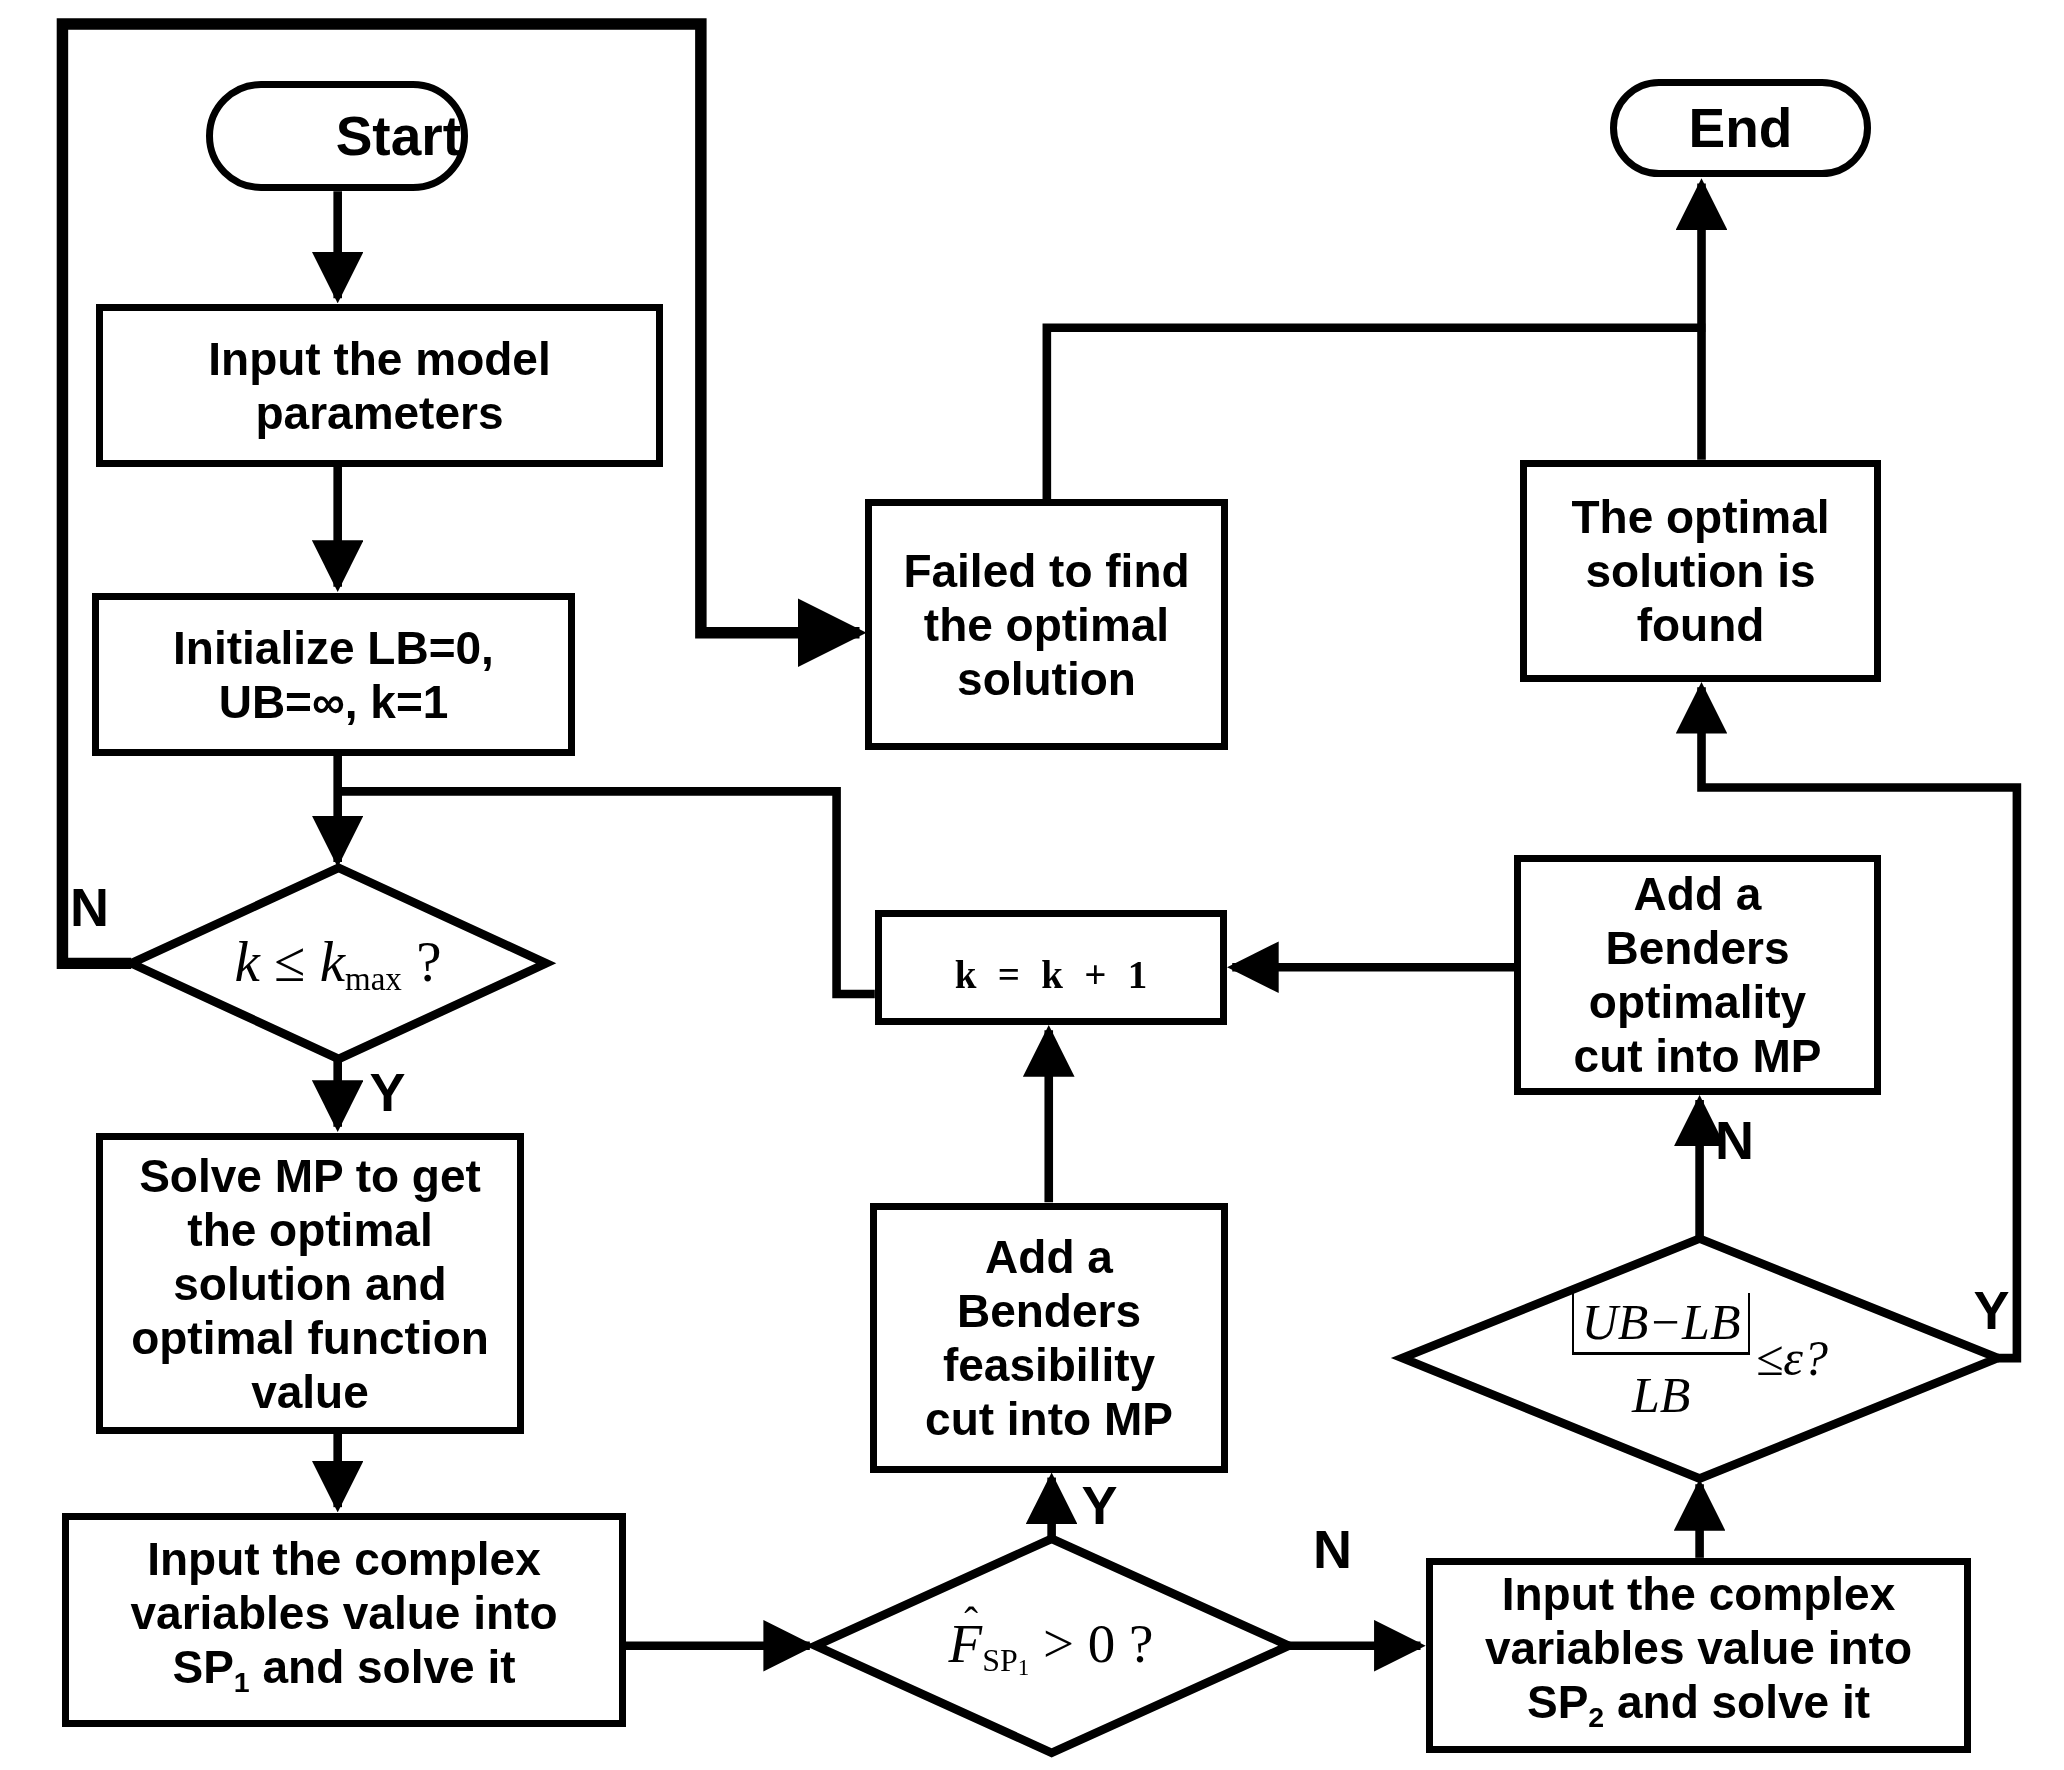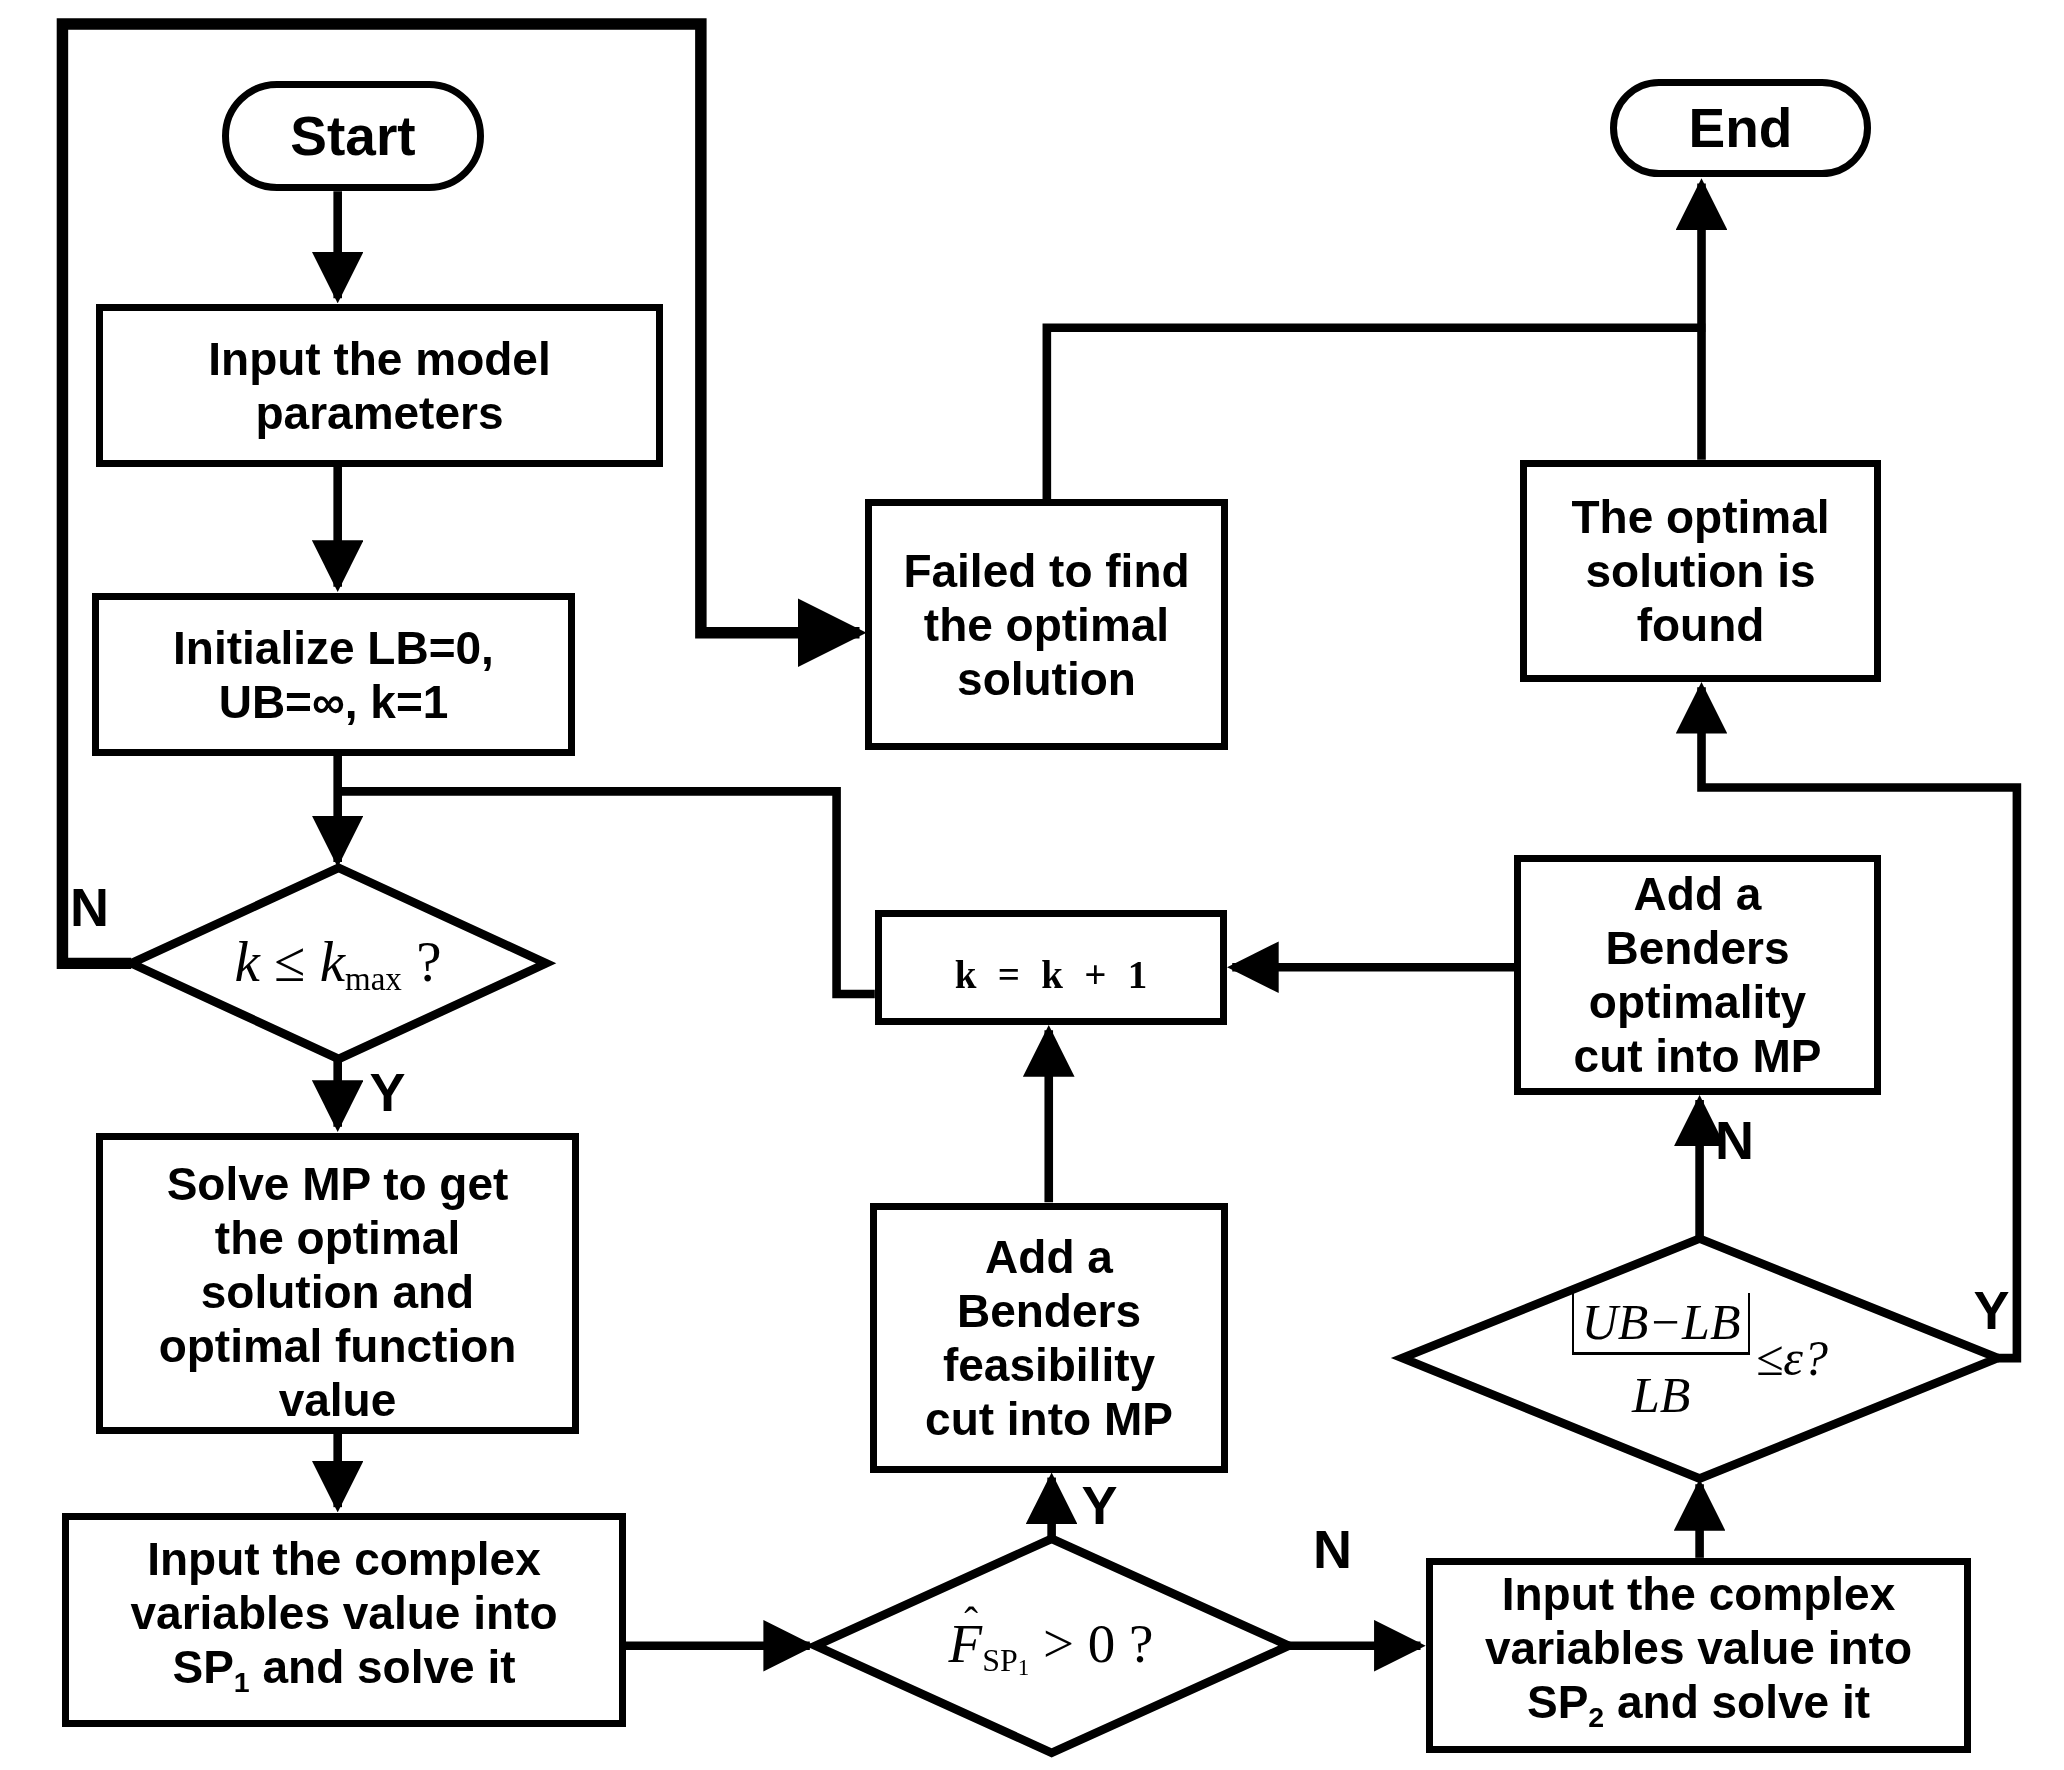--- a/index.html
+++ b/index.html
@@ -81,38 +81,38 @@
     <polyline points="1348,1722 1486,1722" fill="none" stroke="#000" stroke-width="9" marker-end="url(#ah)"></polyline>
     <polyline points="1778,1630 1778,1553" fill="none" stroke="#000" stroke-width="9" marker-end="url(#ah)"></polyline>
     <polyline points="1778,1296 1778,1151" fill="none" stroke="#000" stroke-width="9" marker-end="url(#ah)"></polyline>
     <polyline points="1584,1012 1289,1012" fill="none" stroke="#000" stroke-width="9" marker-end="url(#ah)"></polyline>
     <polyline points="2090,1421 2110,1421 2110,824 1780,824 1780,719" fill="none" stroke="#000" stroke-width="9" marker-end="url(#ah)"></polyline>
     <polyline points="1780,481 1780,192" fill="none" stroke="#000" stroke-width="9" marker-end="url(#ah)"></polyline>
     <polyline points="1095,522 1095,343 1784,343" fill="none" stroke="#000" stroke-width="9"></polyline>
     <polyline points="137,1008 65,1008 65,25 733,25 733,662 899,662" fill="none" stroke="#000" stroke-width="12" marker-end="url(#ah)"></polyline>
   </svg>
 
-  <div class="stadium" style="left:222px; top:81px; width:262px; height:110px; border-radius:55px;">
+  <div class="stadium" style="left:206px; top:81px; width:262px; height:110px; border-radius:55px;justify-content:flex-end;">
     <span>Start</span>
   </div>
   <div class="stadium" style="left:1610px; top:79px; width:261px; height:98px; border-radius:50px;">
     <span>End</span>
   </div>
 
   <div class="box" style="left:96px; top:304px; width:567px; height:163px;">
     <span>Input the model
 parameters</span>
   </div>
 
   <div class="box" style="left:92px; top:593px; width:483px; height:163px;">
     <span>Initialize LB=0,
 UB=∞, k=1</span>
   </div>
 
-  <div class="box" style="left:96px; top:1133px; width:483px; height:301px;align-items:flex-end;">
+  <div class="box" style="left:96px; top:1133px; width:428px; height:301px;">
     <span>Solve MP to get
 the optimal
 solution and
 optimal function
 value</span>
   </div>
 
   <div class="box" style="left:62px; top:1513px; width:564px; height:214px;">
     <span style="white-space: pre-line;"><span>Input the complex</span>
 <span>variables value into</span>

